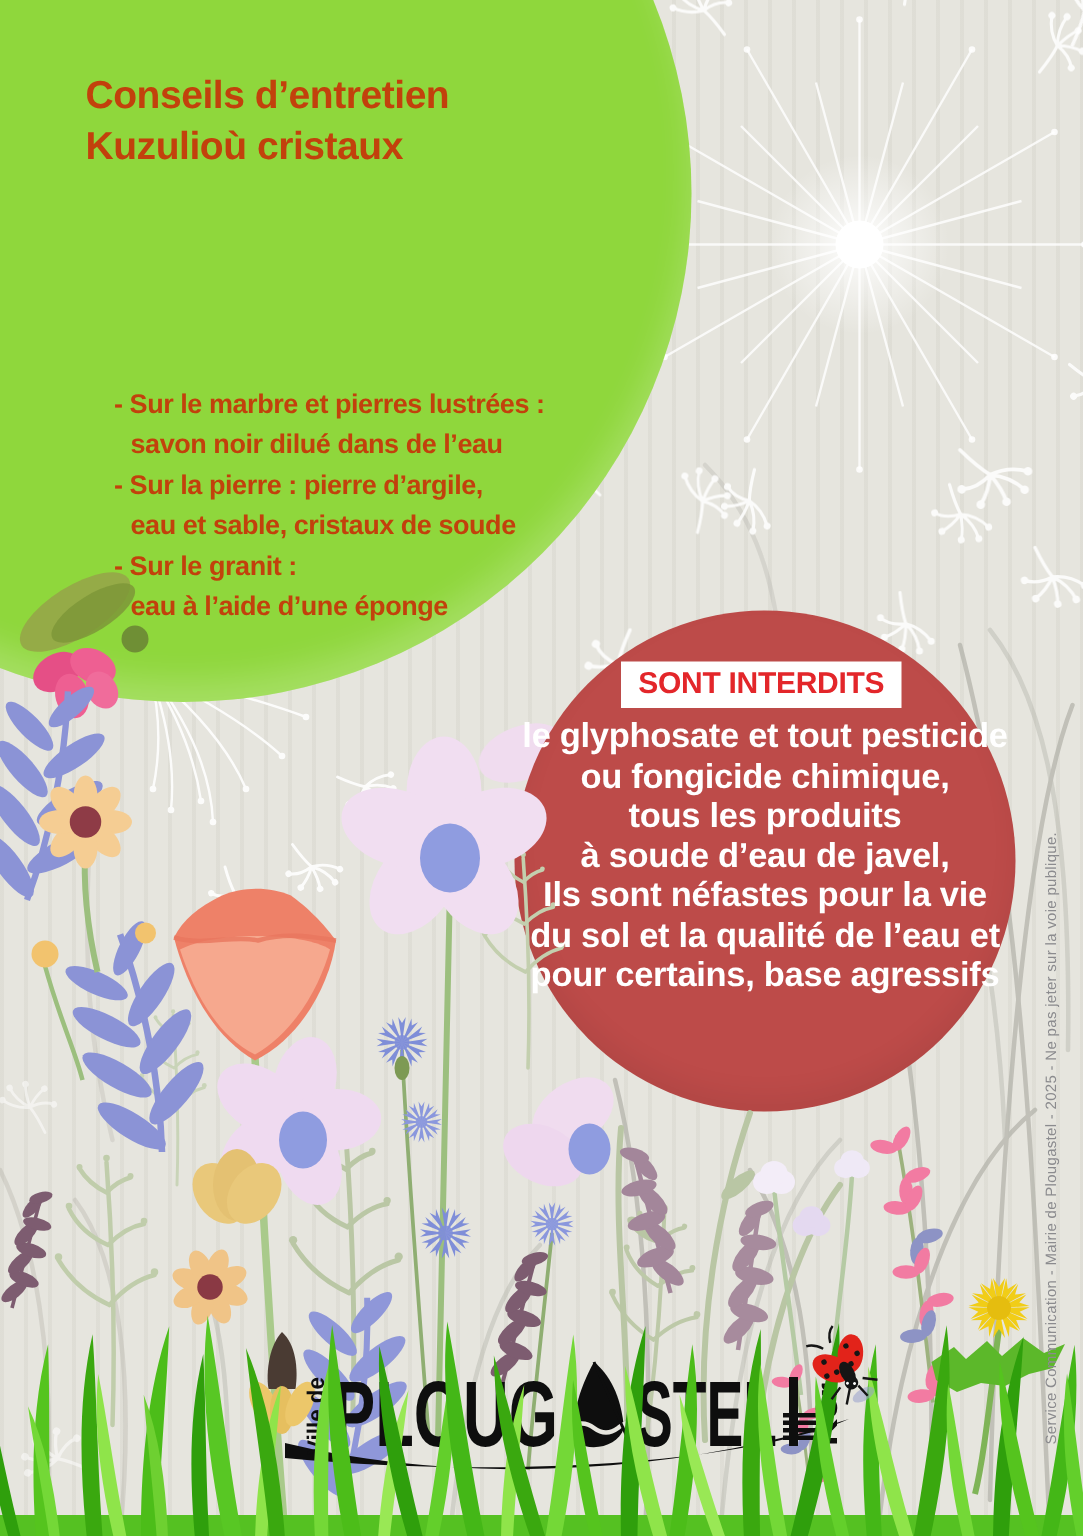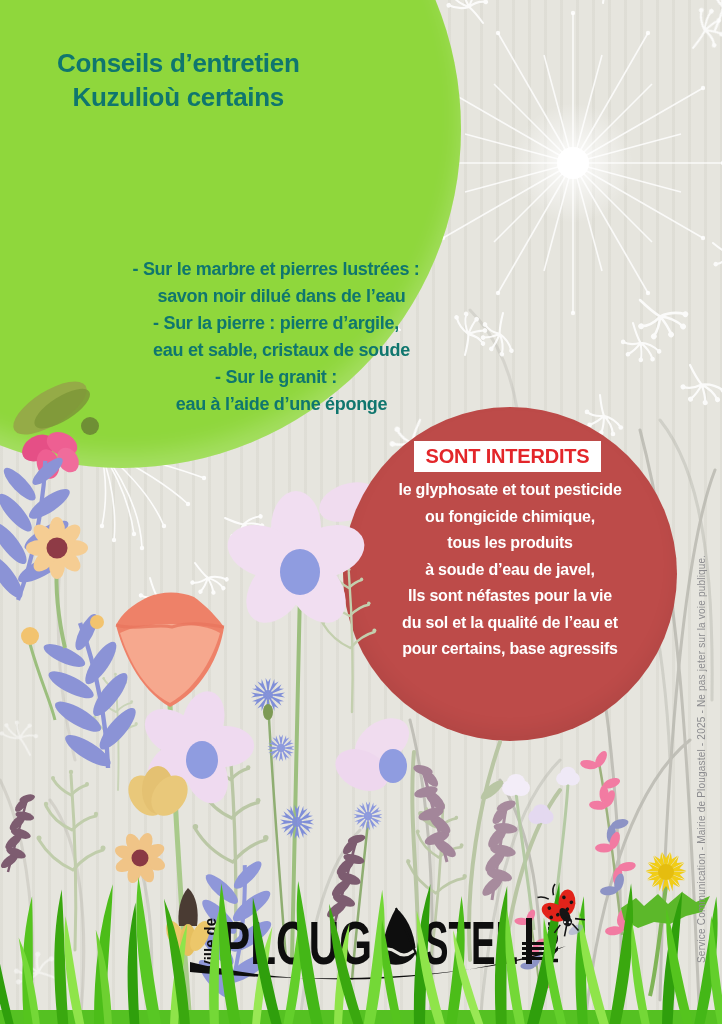--- a/index.html
+++ b/index.html
@@ -17,33 +17,33 @@
   .green-circle{
     left:-217px;top:-210px;width:678px;height:678px;border-radius:50%;
     background:#8fd73c;
     box-shadow: inset 0 -14px 22px rgba(255,255,255,.20);
   }
   .red-circle{
     left:343px;top:407px;width:334px;height:334px;border-radius:50%;
     background:#bd4b49;
     box-shadow: inset 0 -10px 18px rgba(0,0,0,.06);
   }
-  .gc-text{color:#0f766e;font-weight:bold;text-align:center;}
+  .gc-text{color:#c2410c;font-weight:bold;}
   .gc-title{left:57px;top:46px;font-size:26px;line-height:34px;letter-spacing:-.3px;}
   .gc-intro{left:47px;top:126px;font-size:18px;line-height:27px;letter-spacing:-.3px;width:410px;}
   .gc-bullets{left:76px;top:256px;font-size:18px;line-height:27px;letter-spacing:-.3px;width:400px;}
   .gc-bullets .tail{padding-left:11px;}
   .banner{
     left:414px;top:441px;width:187px;height:31px;background:#fff;
     display:flex;align-items:center;justify-content:center;
     font-weight:bold;font-size:20px;color:#e3262a;letter-spacing:-.2px;
   }
   .rc-lines{
     left:343px;top:477px;width:334px;text-align:center;color:#fff;
-    font-weight:bold;font-size:16px;line-height:26.5px;letter-spacing:-.2px;
+    font-weight:bold;font-size:23px;line-height:26.5px;letter-spacing:-.2px;
   }
   .credit{
     left:696px;top:963px;width:414px;
     transform:rotate(-90deg);transform-origin:0 0;
     font-size:10px;color:#8b8b8e;letter-spacing:.2px;white-space:nowrap;
   }
   .logo-svg{left:186px;top:898px;}
   .logo-text{font-weight:bold;fill:#0e0e0e;}
 </style>
 </head>
@@ -513,21 +513,21 @@
         <ellipse cx="0" cy="6" rx="4.5" ry="8"></ellipse>
         <circle cx="-1" cy="13" r="4.5"></circle>
       </g>
       <circle cx="-3.5" cy="12" r="1" fill="#fff"></circle>
         <circle cx="0.5" cy="14.5" r="1" fill="#fff"></circle>
     </g>
   </svg>
 
   <div class="abs gc-text gc-title">
     <div>Conseils d’entretien</div>
-    <div>Kuzulioù certains</div>
+    <div>Kuzulioù cristaux</div>
   </div>
 
 
   <div class="abs banner">
     <span>SONT INTERDITS</span>
   </div>
 
   <div class="abs gc-text gc-bullets">
     <div>- Sur le marbre et pierres lustrées :</div>
     <div class="tail">savon noir dilué dans de l’eau</div>

